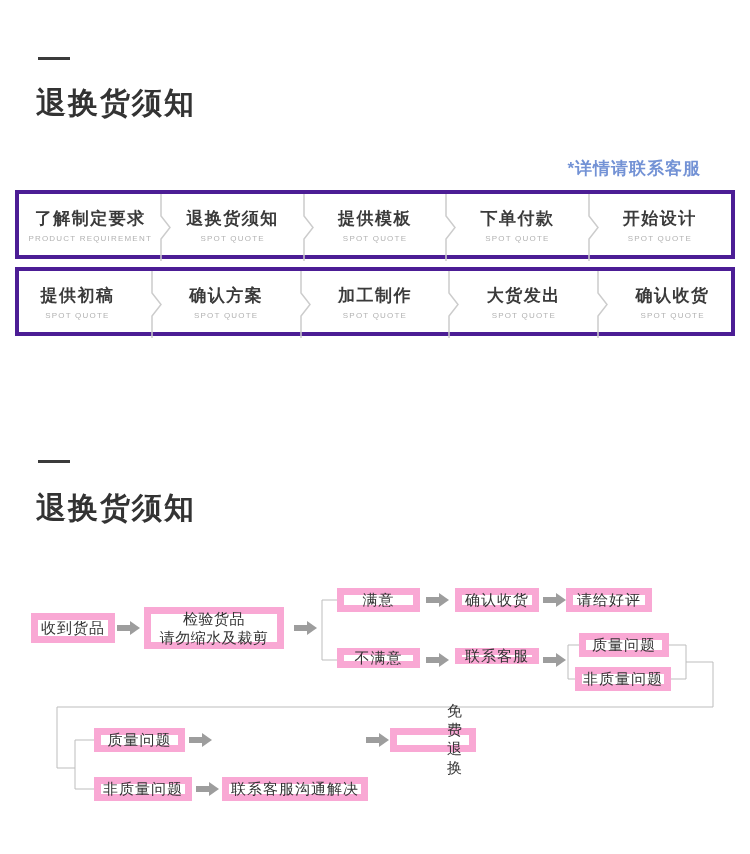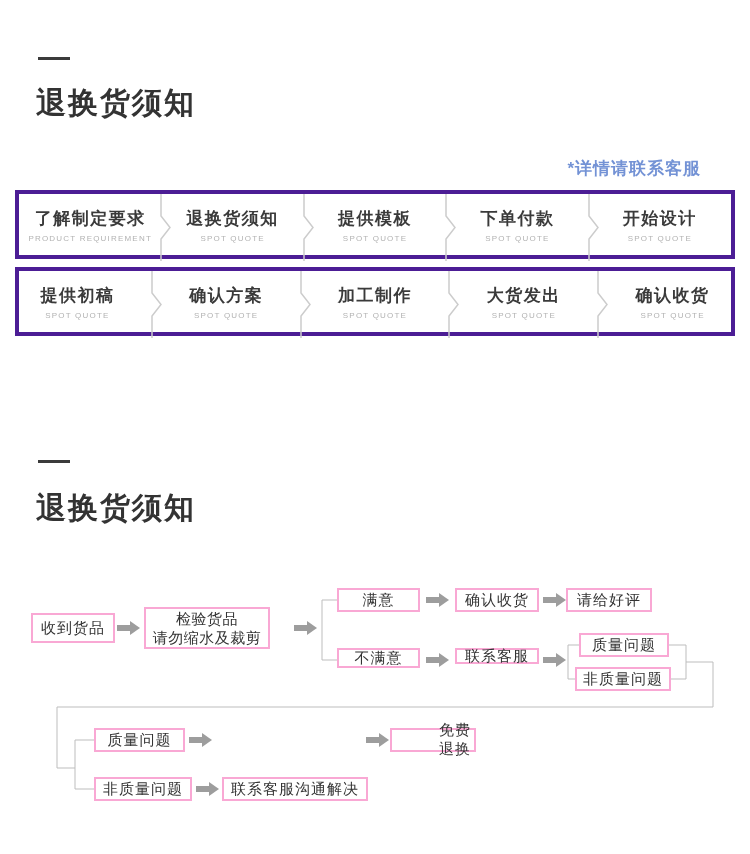--- a/index.html
+++ b/index.html
@@ -21,21 +21,21 @@
   .row1 { top:190px; }
   .row2 { top:267px;gap:16px; }
   .cell { flex:1 1 0; display:flex; flex-direction:column; align-items:center; justify-content:center; }
   .cell .zh { font-size:17px; font-weight:bold; color:#3a3a3a; letter-spacing:1.5px; }
   .cell .en { margin-top:4px; font-size:8px; color:#b2b2b2; letter-spacing:1.2px; }
   .sep { flex:0 0 0; position:relative; width:0; }
   .sep svg { position:absolute; left:-1px; top:0; overflow:visible; }
 
   .flow { position:absolute; left:0; top:575px; width:750px; height:245px; }
   .flow svg.lines { position:absolute; left:0; top:0; }
-  .fbox { position:absolute; border:2px solid #f9a8d4; background:#ffffff; display:flex; align-items:center; justify-content:center; text-align:center; font-size:15px; color:#333333; letter-spacing:1px; }
+  .fbox { position:absolute; border:7px solid #f9a8d4; background:#ffffff; display:flex; align-items:center; justify-content:center; text-align:center; font-size:15px; color:#333333; letter-spacing:1px; }
   .fbox.two { flex-direction:column; line-height:19px; letter-spacing:0.5px; }
 
   .arw { position:absolute; width:23px; height:14px; }
   .arw::before { content:""; position:absolute; left:0; top:4px; width:13px; height:6px; background:#9d9d9d; }
   .arw::after { content:""; position:absolute; left:13px; top:0; width:0; height:0; border-left:10px solid #9d9d9d; border-top:7px solid transparent; border-bottom:7px solid transparent; }
 </style>
 </head>
 <body>
 
 <div class="page">
@@ -139,21 +139,21 @@
         <polyline points="337,25 322,25 322,85 337,85"></polyline>
         <polyline points="579,70 568,70 568,104 575,104"></polyline>
         <polyline points="669,70 686,70 686,104 671,104"></polyline>
         <polyline points="686,87 713,87 713,132 57,132 57,193 75,193"></polyline>
         <polyline points="94,165 75,165 75,214 94,214"></polyline>
       </g>
     </svg>
 
     <div class="fbox" style="left:31px; top:38px; width:84px; height:30px;">收到货品</div>
     <div class="arw" style="left:117px; top:46px;"></div>
-    <div class="fbox two" style="left:144px; top:32px; width:126px; height:42px;">
+    <div class="fbox two" style="left:144px; top:32px; width:140px; height:42px;">
       <div>检验货品</div>
       <div>请勿缩水及裁剪</div>
     </div>
     <div class="arw" style="left:294px; top:46px;"></div>
 
     <div class="fbox" style="left:337px; top:13px; width:83px; height:24px;">满意</div>
     <div class="arw" style="left:426px; top:18px;"></div>
     <div class="fbox" style="left:455px; top:13px; width:84px; height:24px;">确认收货</div>
     <div class="arw" style="left:543px; top:18px;"></div>
     <div class="fbox" style="left:566px; top:13px; width:86px; height:24px;">请给好评</div>

